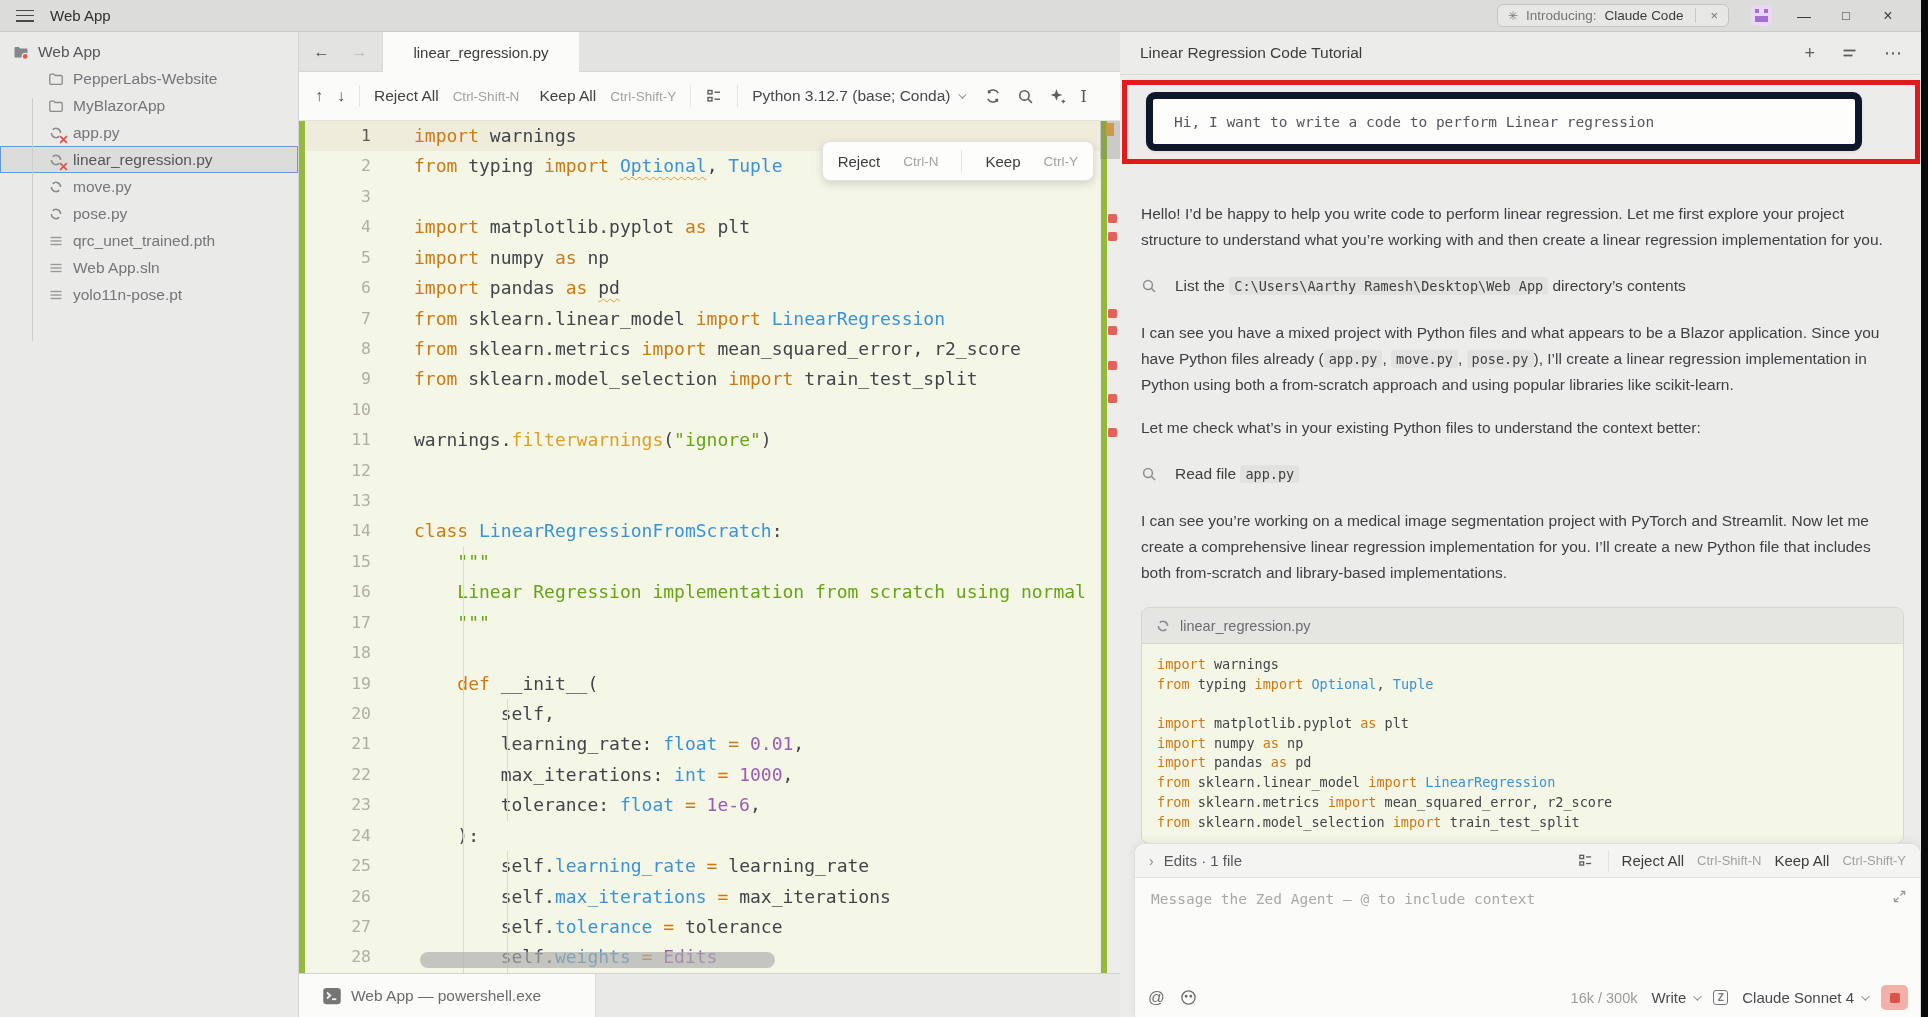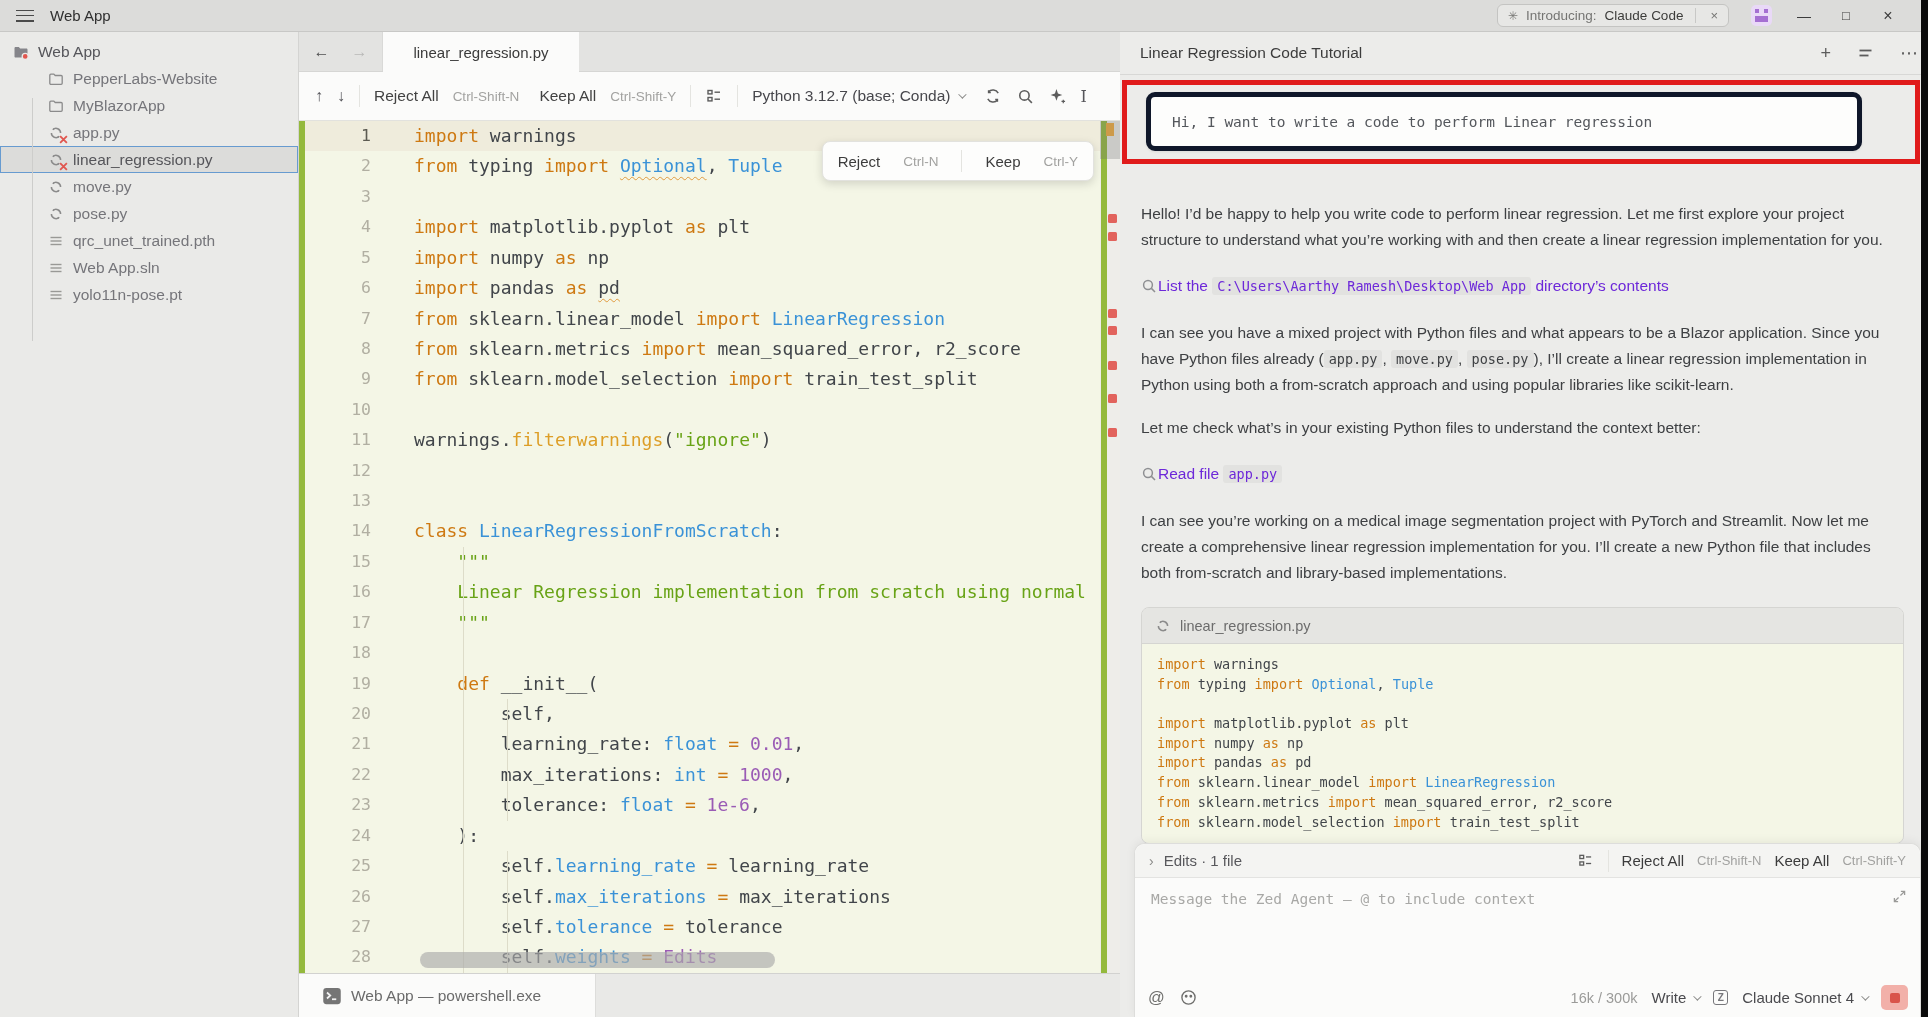--- a/index.html
+++ b/index.html
@@ -80,32 +80,32 @@
   .sg-thumb { position:absolute; right:0; top:0; width:20px; height:38px; background:rgba(110,110,110,.28); cursor:pointer; }
   .sg-tick { position:absolute; right:6px; top:2px; width:8px; height:13px; background:#cd9a4a; }
 
   
   .termbar { height:44px; background:#e9e9e7; border-top:1px solid #d2d2d0; display:flex; }
   .term-tab { width:297px; background:#fbfbfa; border-right:1px solid #dddddb; display:flex; align-items:center; gap:9px; padding-left:23px;
     font-size:15.5px; color:#6b6b6b; cursor:pointer; }
 
   
   .panel { position:absolute; left:1120px; top:32px; width:808px; height:985px; background:#ececea; z-index:4; }
-  .p-header { height:43px; border-bottom:1px solid #d8d8d6; display:flex; align-items:center; padding:0 10px 0 20px; }
+  .p-header { height:43px; border-bottom:1px solid #d8d8d6; display:flex; align-items:center; padding:0 26px 0 20px; }
   .p-title { font-size:15.5px; color:#3c3c3c; }
   .p-icons { margin-left:auto; display:flex; align-items:center; gap:27px; color:#5c5c5c; }
   .p-icons .pi { cursor:pointer; font-size:18px; display:flex; align-items:center; }
   .red-box { position:absolute; left:2px; top:48px; right:8px; height:84px; border:5px solid #e01b1b; z-index:8; pointer-events:none; }
-  .user-card { position:absolute; left:26px; top:60px; right:66px; height:59px; background:#fdfdfc; border:5px solid #0f172a;
+  .user-card { position:absolute; left:26px; top:60px; right:66px; height:59px; background:#fdfdfc; border:7px solid #0f172a;
     border-radius:9px; box-shadow:0 1px 3px rgba(0,0,0,.07); display:flex; align-items:center; padding-left:21px;
     font-family:"DejaVu Sans Mono", monospace; font-size:14.5px; color:#54575c; z-index:7; }
   .thread { position:absolute; left:21px; right:24px; top:169px; bottom:174px; overflow:hidden;
     font-size:15.5px; color:#3e4043; line-height:26px; }
   .thread p { margin:0 0 17px 0; }
-  .tool-row { display:flex; align-items:center; gap:1px; color:#6d28d9; margin:20px 0 21px 0; }
+  .tool-row { display:flex; align-items:center; gap:18px; color:#404040; margin:20px 0 21px 0; }
   .chip { font-family:"DejaVu Sans Mono", monospace; font-size:13.5px; background:#e2e2e0; border-radius:3px; padding:1px 5px; }
   .code-card { border:1px solid #d5d5d2; border-radius:8px; margin-top:21px; overflow:hidden; }
   .cc-head { height:36px; background:#e5e5e2; border-bottom:1px solid #d5d5d2; display:flex; align-items:center; gap:9px;
     padding:0 13px; font-size:14.5px; color:#6c6c6c; }
   .cc-body { background:#f4f6e6; padding:11px 15px; }
   .cc-body .cl { height:19.7px; line-height:19.7px; }
   .cc-body .ct { padding-left:0; font-size:13.5px; }
 
   .bottom-card { position:absolute; left:14px; right:7px; bottom:0; height:174px; background:#fbfbfa;
     border:1px solid #dddddb; border-bottom:none; border-radius:10px 10px 0 0; box-shadow:0 -2px 10px rgba(0,0,0,.06); z-index:9; }

